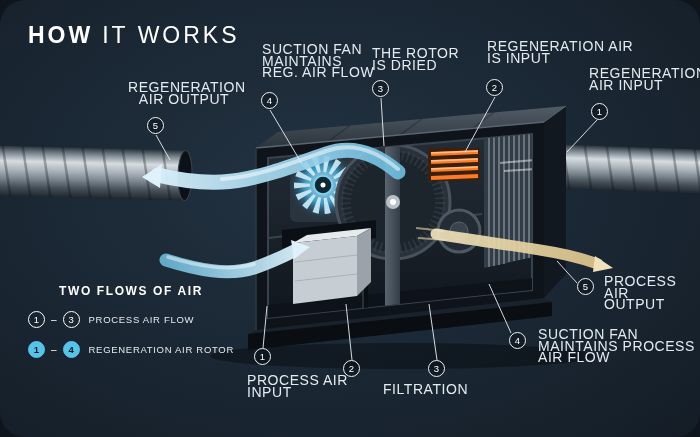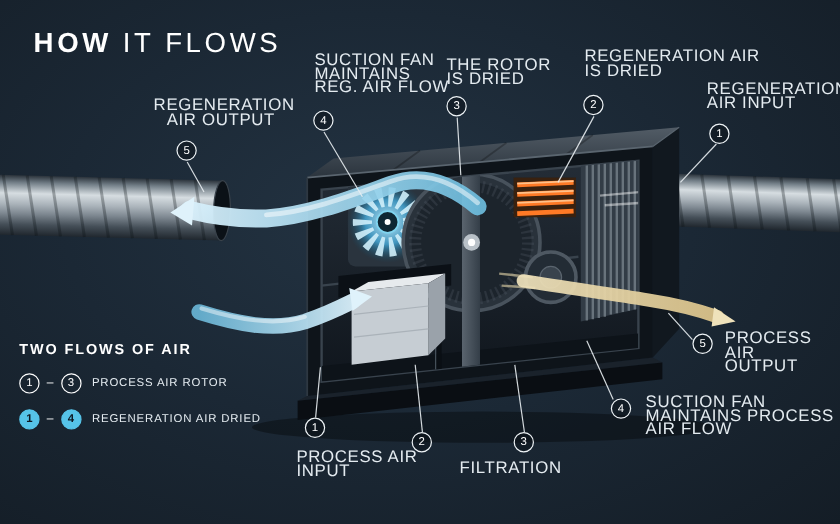--- a/index.html
+++ b/index.html
@@ -1,36 +1,37 @@
 <!DOCTYPE html>
 <html><head>
 <meta charset="utf-8">
 <style>
   html,body{margin:0;padding:0;background:#0e151c;}
   .stage{
     position:relative;width:700px;height:437px;overflow:hidden;
     background:radial-gradient(ellipse at 45% 42%, #233342 0%, #1b2835 48%, #141d26 100%);
     font-family:"Liberation Sans",sans-serif;
+    border-radius:25px;
   }
   .scene{position:absolute;left:0;top:0;}
   .title{position:absolute;left:28px;top:22px;color:#ffffff;font-size:23px;letter-spacing:3px;display:flex;}
   .title .bold{font-weight:700;}
   .title .rest{font-weight:400;margin-left:9px;}
   .badge{
     position:absolute;width:17px;height:17px;border-radius:50%;
     border:1.5px solid #eef3f6;box-sizing:border-box;
     display:flex;align-items:center;justify-content:center;
     font-size:9.5px;color:#ffffff;background:rgba(12,20,28,.55);
   }
   .lbl{
     position:absolute;font-size:14px;line-height:11.5px;letter-spacing:.55px;
     color:#e4ebf0;white-space:pre-line;
   }
   .lbl.center{text-align:center;}
-  .legend{position:absolute;left:16px;top:284px;}
+  .legend{position:absolute;left:28px;top:284px;text-align:center;}
   .legend-heading{color:#ffffff;font-size:12px;font-weight:700;letter-spacing:1.6px;}
   .legend-row{display:flex;align-items:center;margin-top:13px;}
   .lbadge{
     width:17px;height:17px;border-radius:50%;box-sizing:border-box;
     display:flex;align-items:center;justify-content:center;font-size:9.5px;
   }
   .lbadge.process{border:1.5px solid #ffffff;color:#ffffff;background:transparent;}
   .lbadge.regen{border:1.5px solid #56c3e8;color:#0d1822;background:#56c3e8;font-weight:700;}
   .legend-dash{color:#ffffff;font-size:10px;margin:0 6px;}
   .legend-label{color:#e4ebf0;font-size:9.5px;letter-spacing:.7px;margin-left:9px;}
@@ -246,21 +247,21 @@
       <line x1="577" y1="283" x2="557" y2="261"></line>
       <line x1="511" y1="333" x2="489" y2="284"></line>
       <line x1="263" y1="348" x2="267" y2="306"></line>
       <line x1="352" y1="360" x2="346" y2="304"></line>
       <line x1="437" y1="360" x2="429" y2="304"></line>
     </g>
   </svg>
 
   <div class="title">
     <span class="bold">HOW</span>
-    <span class="rest">IT FLOWS</span>
+    <span class="rest">IT WORKS</span>
   </div>
 
   <div class="badge" style="left:147px;top:117px">5</div>
   <div class="badge" style="left:261px;top:92px">4</div>
   <div class="badge" style="left:372px;top:80px">3</div>
   <div class="badge" style="left:486px;top:79px">2</div>
   <div class="badge" style="left:591px;top:103px">1</div>
   <div class="badge" style="left:577px;top:278px">5</div>
   <div class="badge" style="left:509px;top:332px">4</div>
   <div class="badge" style="left:254px;top:348px">1</div>
@@ -268,41 +269,41 @@
   <div class="badge" style="left:428px;top:360px">3</div>
 
   <div class="lbl center" style="left:128px;top:82px;width:112px">REGENERATION
 AIR OUTPUT</div>
   <div class="lbl" style="left:262px;top:44px">SUCTION FAN
 MAINTAINS
 REG. AIR FLOW</div>
   <div class="lbl" style="left:372px;top:48px">THE ROTOR
 IS DRIED</div>
   <div class="lbl" style="left:487px;top:41px">REGENERATION AIR
-IS DRIED</div>
+IS INPUT</div>
   <div class="lbl" style="left:589px;top:68px">REGENERATION
 AIR INPUT</div>
   <div class="lbl" style="left:604px;top:276px">PROCESS AIR
 OUTPUT</div>
   <div class="lbl" style="left:538px;top:329px">SUCTION FAN
 MAINTAINS PROCESS
 AIR FLOW</div>
   <div class="lbl" style="left:247px;top:375px">PROCESS AIR
 INPUT</div>
   <div class="lbl" style="left:383px;top:384px">FILTRATION</div>
 
   <div class="legend">
     <div class="legend-heading">TWO FLOWS OF AIR</div>
     <div class="legend-row">
       <span class="lbadge process">1</span>
       <span class="legend-dash">–</span>
       <span class="lbadge process">3</span>
-      <span class="legend-label">PROCESS AIR ROTOR</span>
+      <span class="legend-label">PROCESS AIR FLOW</span>
     </div>
     <div class="legend-row">
       <span class="lbadge regen">1</span>
       <span class="legend-dash">–</span>
       <span class="lbadge regen">4</span>
-      <span class="legend-label">REGENERATION AIR DRIED</span>
+      <span class="legend-label">REGENERATION AIR ROTOR</span>
     </div>
   </div>
 
 </div>
 
 </body></html>

